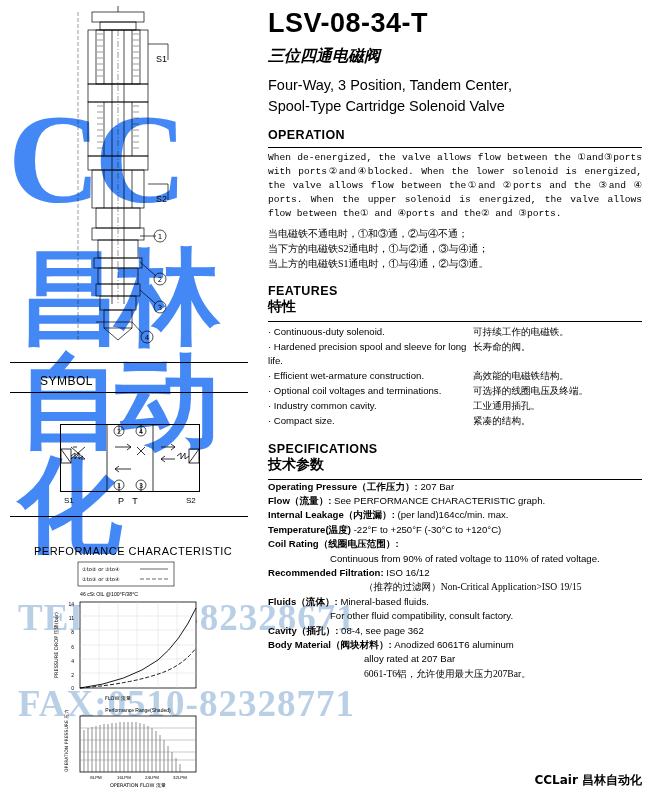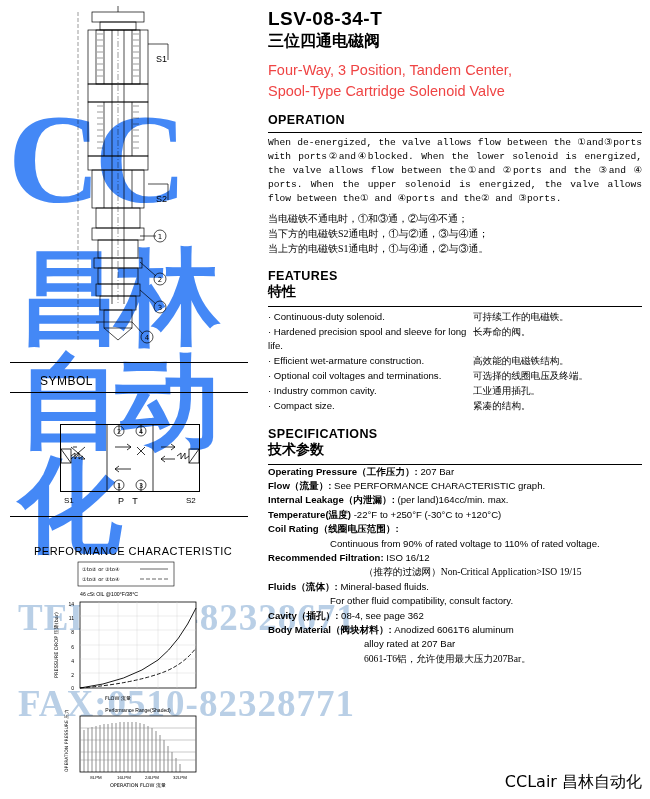--- a/index.html
+++ b/index.html
@@ -56,37 +56,37 @@
     text-align:right;
   }
 
   .symbol-box { position:absolute; left:60px; top:424px; width:140px; height:68px; border:1px solid #000; }
   .pt-label { position:absolute; left:118px; top:496px; font-size:9px; letter-spacing:3px; }
 
   .perf-box { position:absolute; left:18px; top:560px; width:224px; height:230px; }
 
   
   .right-col { position:absolute; left:268px; top:8px; width:374px; }
-  .model { font-size:19px; font-weight:bold; letter-spacing:.5px; font-family:"Liberation Sans", sans-serif;}
-  .model-cn { font-size:16px; font-weight:bold; margin-top:1px; font-family:"DejaVu Sans", sans-serif;}
-  .subtitle { font-size:14.5px; margin-top:9px; line-height:1.35; font-family:"Liberation Sans", sans-serif; color:#ef4444;}
+  .model { font-size:27px; font-weight:bold; letter-spacing:.5px; font-family:"Liberation Sans", sans-serif;}
+  .model-cn { font-size:16px; font-weight:bold; margin-top:7px; font-family:"DejaVu Sans", sans-serif;font-style:italic;}
+  .subtitle { font-size:14.5px; margin-top:9px; line-height:1.35; font-family:"Liberation Sans", sans-serif; color:#000000;}
   .h2 { font-size:12.5px; font-weight:bold; margin-top:12px; letter-spacing:.4px;}
   .h2cn { font-size:14px; font-weight:bold; font-family:"DejaVu Sans", sans-serif; }
   .body-txt { font-size:9.6px; line-height:1.45; margin-top:3px; text-align:justify;}
   .body-cn { font-size:10px; line-height:1.5; font-family:Liberation Serif, serif;}
   .hr { border-top:1px solid #000; margin-top:5px; }
   ul.feat { list-style:none; margin:3px 0 4px 0; padding:0; }
   ul.feat li { font-size:9.6px; line-height:1.55; display:flex; }
   ul.feat li .en { width:205px; }
   ul.feat li .cn { font-family:"DejaVu Sans", sans-serif; font-size:9.6px; }
   .spec-row { font-size:9.6px; line-height:1.5; }
   .spec-row b { font-weight:bold;text-align:right; }
   .spec-ind { padding-left:62px; }
   .spec-ind2 { padding-left:96px; }
-  .footer { position:absolute; right:8px; top:772px; font-size:16px; font-weight:normal; font-family:"DejaVu Sans", sans-serif;}
+  .footer { position:absolute; right:8px; top:772px; font-size:12px; font-weight:bold; font-family:"DejaVu Sans", sans-serif;}
   .circled { font-family:Liberation Mono, monospace; }
 </style>
 </head>
 <body>
 
 <div class="page">
 
   <div class="wm-logo">
     <span class="wm-cc">CC</span>
     <span class="wm-cn">昌林自动化</span>

